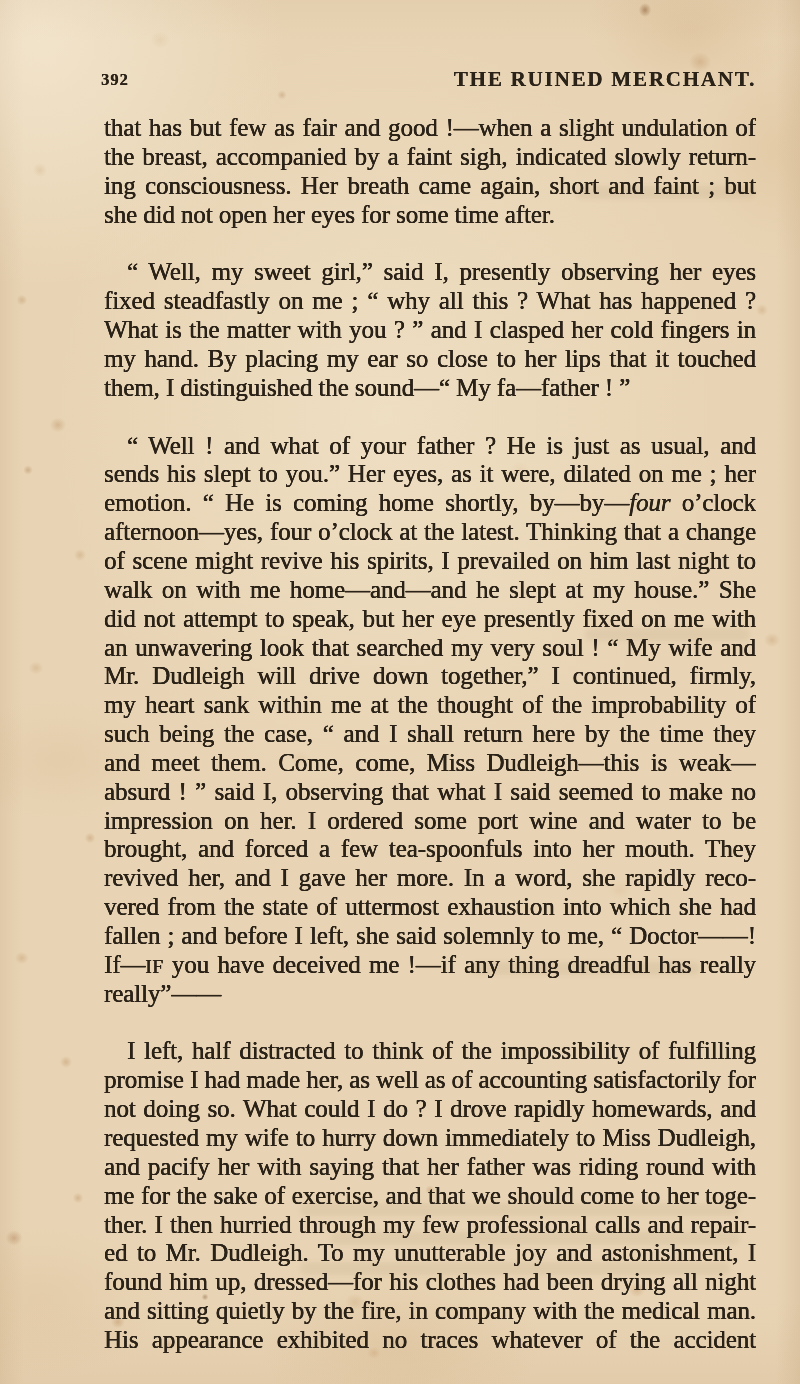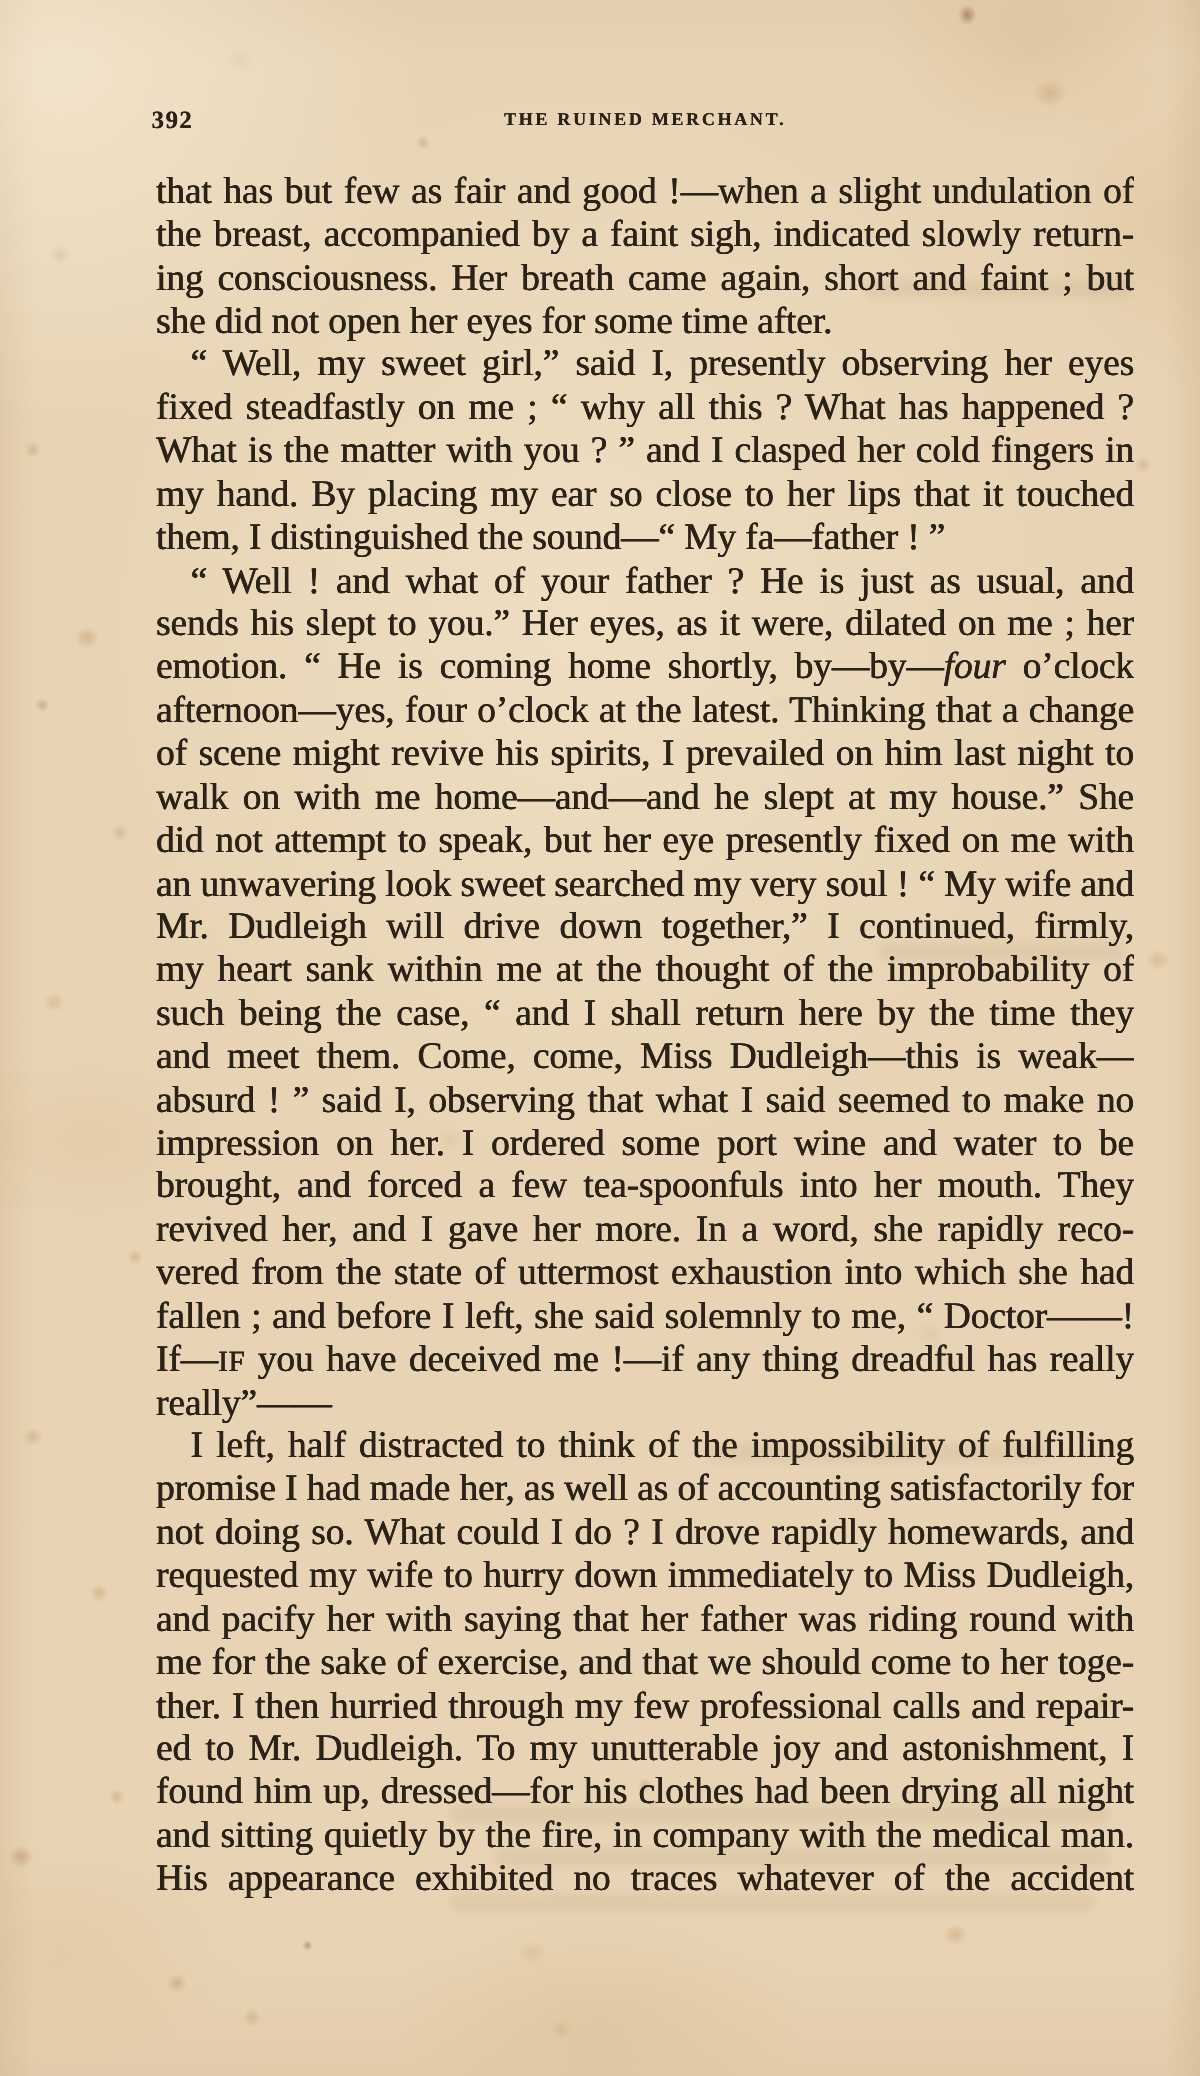--- a/index.html
+++ b/index.html
@@ -83,22 +83,22 @@
     position: absolute;
     left: -3px;
     top: 2px;
     font-size: 16.5px;
     font-weight: bold;
     letter-spacing: 1px;
     text-shadow: 0.2px 0 0 currentColor;
   }
   .running-title {
     display: block;
-    text-align: center;
-    font-size: 12px;
+    text-align: right;
+    font-size: 21px;
     font-weight: bold;
     letter-spacing: 1.8px;
     line-height: 22px;
     text-shadow: 0.2px 0 0 currentColor;
   }
 
   .text-block {
     position: absolute;
     top: 114px;
     left: 104px;
@@ -109,21 +109,21 @@
     line-height: 28.85px;
     font-size: 25px;
     letter-spacing: -0.1px;
     text-align: justify;
     text-align-last: justify;
     overflow: hidden;
     white-space: normal;
     text-shadow: 0.25px 0 0 currentColor, -0.1px 0 0 currentColor;
   }
   .line.end { text-align-last: left; }
-  .line.indent { text-indent: 23px; }
+  .line.indent { text-indent: 23px; margin-top: 29px; }
   .seg-italic { font-style: italic; }
   .seg-smallcaps { font-size: 0.78em; letter-spacing: 0.4px; }
 </style>
 </head>
 <body>
 
 <div class="page">
 
   <div class="ghost" style="left:575px; top:186px; width:180px;"></div>
   <div class="ghost" style="left:585px; top:628px; width:165px;"></div>
@@ -148,21 +148,21 @@
       <div class="line"><span>What is the matter with you ? ” and I clasped her cold fingers in</span></div>
       <div class="line"><span>my hand. By placing my ear so close to her lips that it touched</span></div>
       <div class="line end"><span>them, I distinguished the sound—“ My fa—father ! ”</span></div>
       <div class="line indent"><span>“ Well ! and what of your father ? He is just as usual, and</span></div>
       <div class="line"><span>sends his slept to you.” Her eyes, as it were, dilated on me ; her</span></div>
       <div class="line"><span>emotion. “ He is coming home shortly, by—by—</span><span class="seg-italic">four</span><span> o’clock this</span></div>
       <div class="line"><span>afternoon—yes, four o’clock at the latest. Thinking that a change</span></div>
       <div class="line"><span>of scene might revive his spirits, I prevailed on him last night to</span></div>
       <div class="line"><span>walk on with me home—and—and he slept at my house.” She</span></div>
       <div class="line"><span>did not attempt to speak, but her eye presently fixed on me with</span></div>
-      <div class="line"><span>an unwavering look sweet searched my very soul ! “ My wife and</span></div>
+      <div class="line"><span>an unwavering look that searched my very soul ! “ My wife and</span></div>
       <div class="line"><span>Mr. Dudleigh will drive down together,” I continued, firmly, though</span></div>
       <div class="line"><span>my heart sank within me at the thought of the improbability of</span></div>
       <div class="line"><span>such being the case, “ and I shall return here by the time they arrive,</span></div>
       <div class="line"><span>and meet them. Come, come, Miss Dudleigh—this is weak—</span></div>
       <div class="line"><span>absurd ! ” said I, observing that what I said seemed to make no</span></div>
       <div class="line"><span>impression on her. I ordered some port wine and water to be</span></div>
       <div class="line"><span>brought, and forced a few tea-spoonfuls into her mouth. They</span></div>
       <div class="line"><span>revived her, and I gave her more. In a word, she rapidly reco-</span></div>
       <div class="line"><span>vered from the state of uttermost exhaustion into which she had</span></div>
       <div class="line"><span>fallen ; and before I left, she said solemnly to me, “ Doctor——!</span></div>

